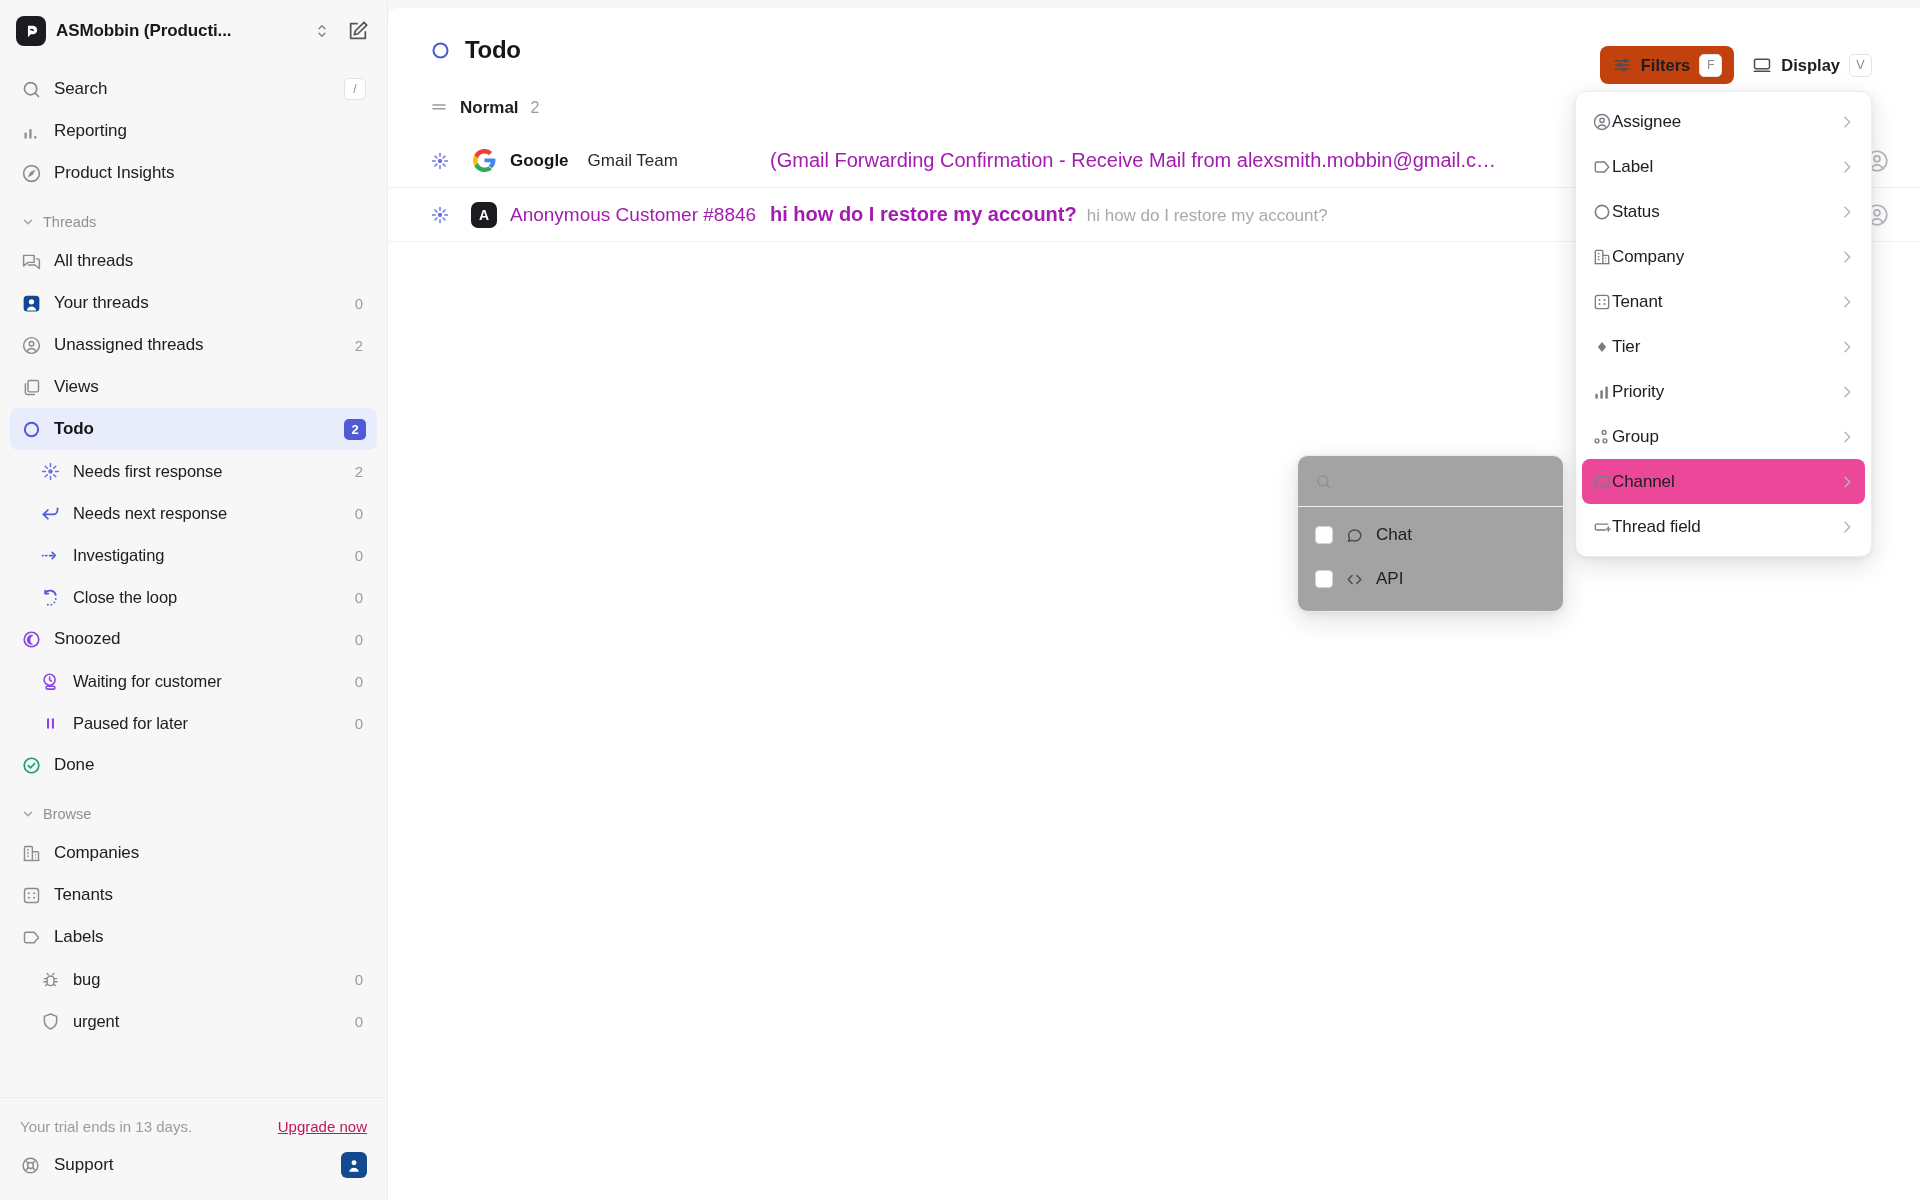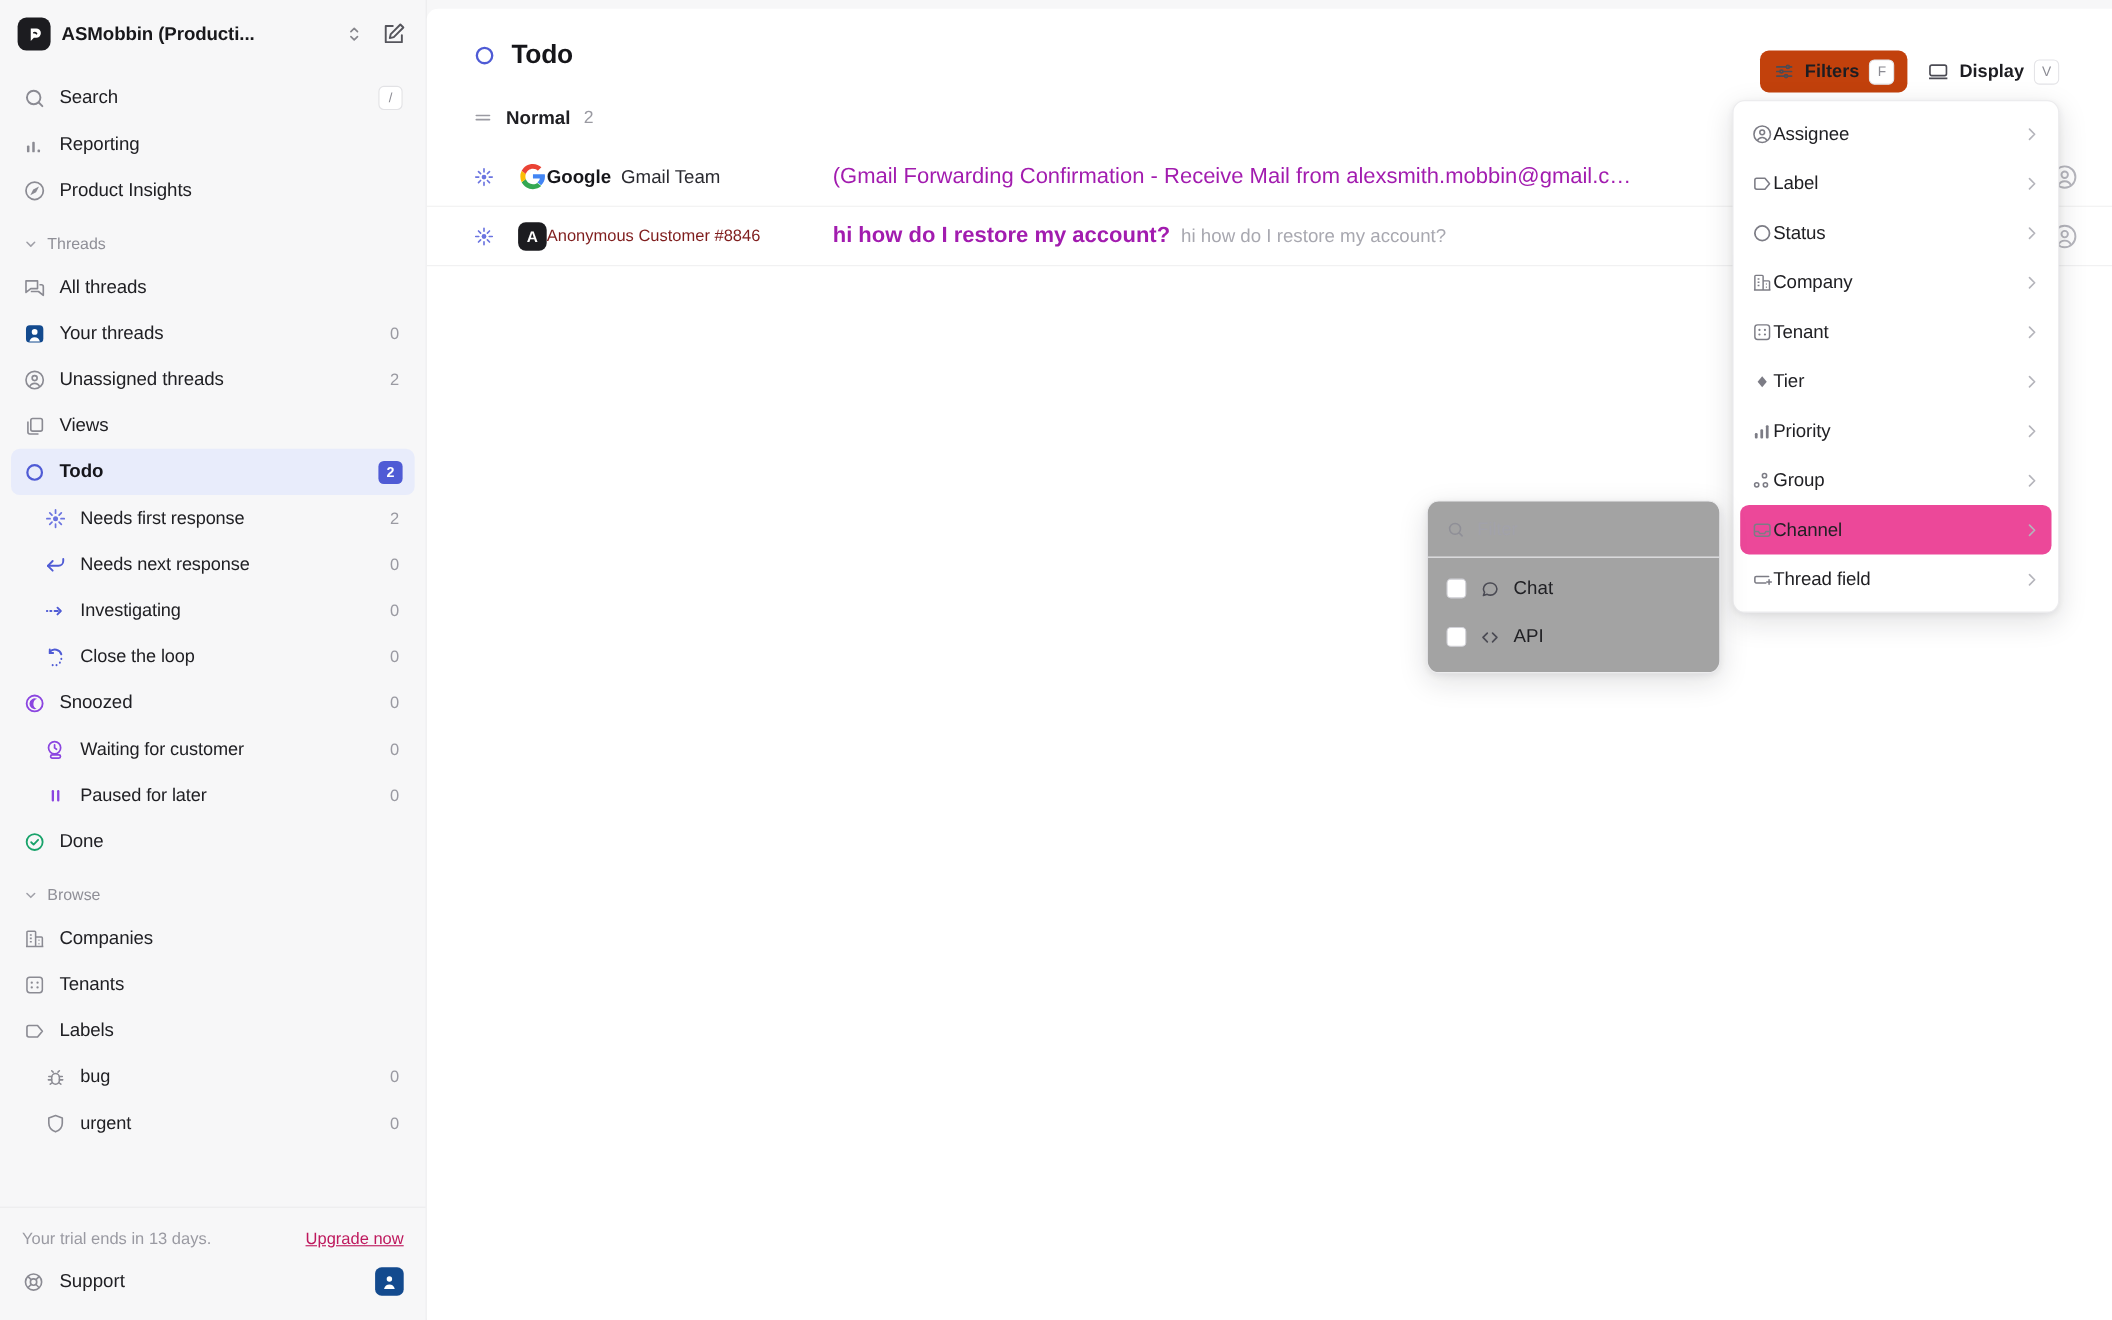--- a/index.html
+++ b/index.html
@@ -110,24 +110,24 @@
 
   .thread-list { margin-top: 16px; }
   .thread-row {
     display: flex; align-items: center; height: 54px;
     border-bottom: 1px solid #f0f0f1;
     padding-left: 42px; padding-right: 30px; gap: 0;
   }
   .thread-row .status-ic { width: 20px; height: 20px; flex: none; color: #6b74e0; margin-right: 21px;}
   .thread-row .avatar { width: 26px; height: 26px; border-radius: 7px; flex: none; display:flex; align-items:center; justify-content:center; overflow: hidden;}
   .avatar-dark { background: #1c1c20; color: #fff; font-size: 14px; font-weight: 700; }
-  .thread-row .who { display: flex; align-items: center; gap: 9px; width: 260px; flex: none; }
+  .thread-row .who { display: flex; align-items: center; gap: 19px; margin-left: 13px; width: 260px; flex: none; }
   .who .co { font-size: 17px; font-weight: 700; color: #16161a; white-space: nowrap;}
   .who .pers { font-size: 17px; color: #2a2a30; white-space: nowrap; }
-  .who .single { font-size: 15px; color: #7f1d1d; white-space: nowrap; }
+  .who .single { font-size: 19px; color: #a21caf; white-space: nowrap; }
   .thread-row .subj {
     display: flex; align-items: baseline; gap: 10px; flex: 1; min-width: 0;
     overflow: hidden; white-space: nowrap;
   }
   .subj .s-bold { font-size: 20px; font-weight: 700; color: #a21caf; flex: none;}
   .subj .s-bold.reg { font-weight: 500; }
   .subj .s-dim { font-size: 17px; color: #a8a8b0; overflow: hidden; text-overflow: ellipsis; }
   .thread-row .assignee { width: 26px; height: 26px; flex: none; color: #b6b6bd; margin-left: 16px;}
 
   

